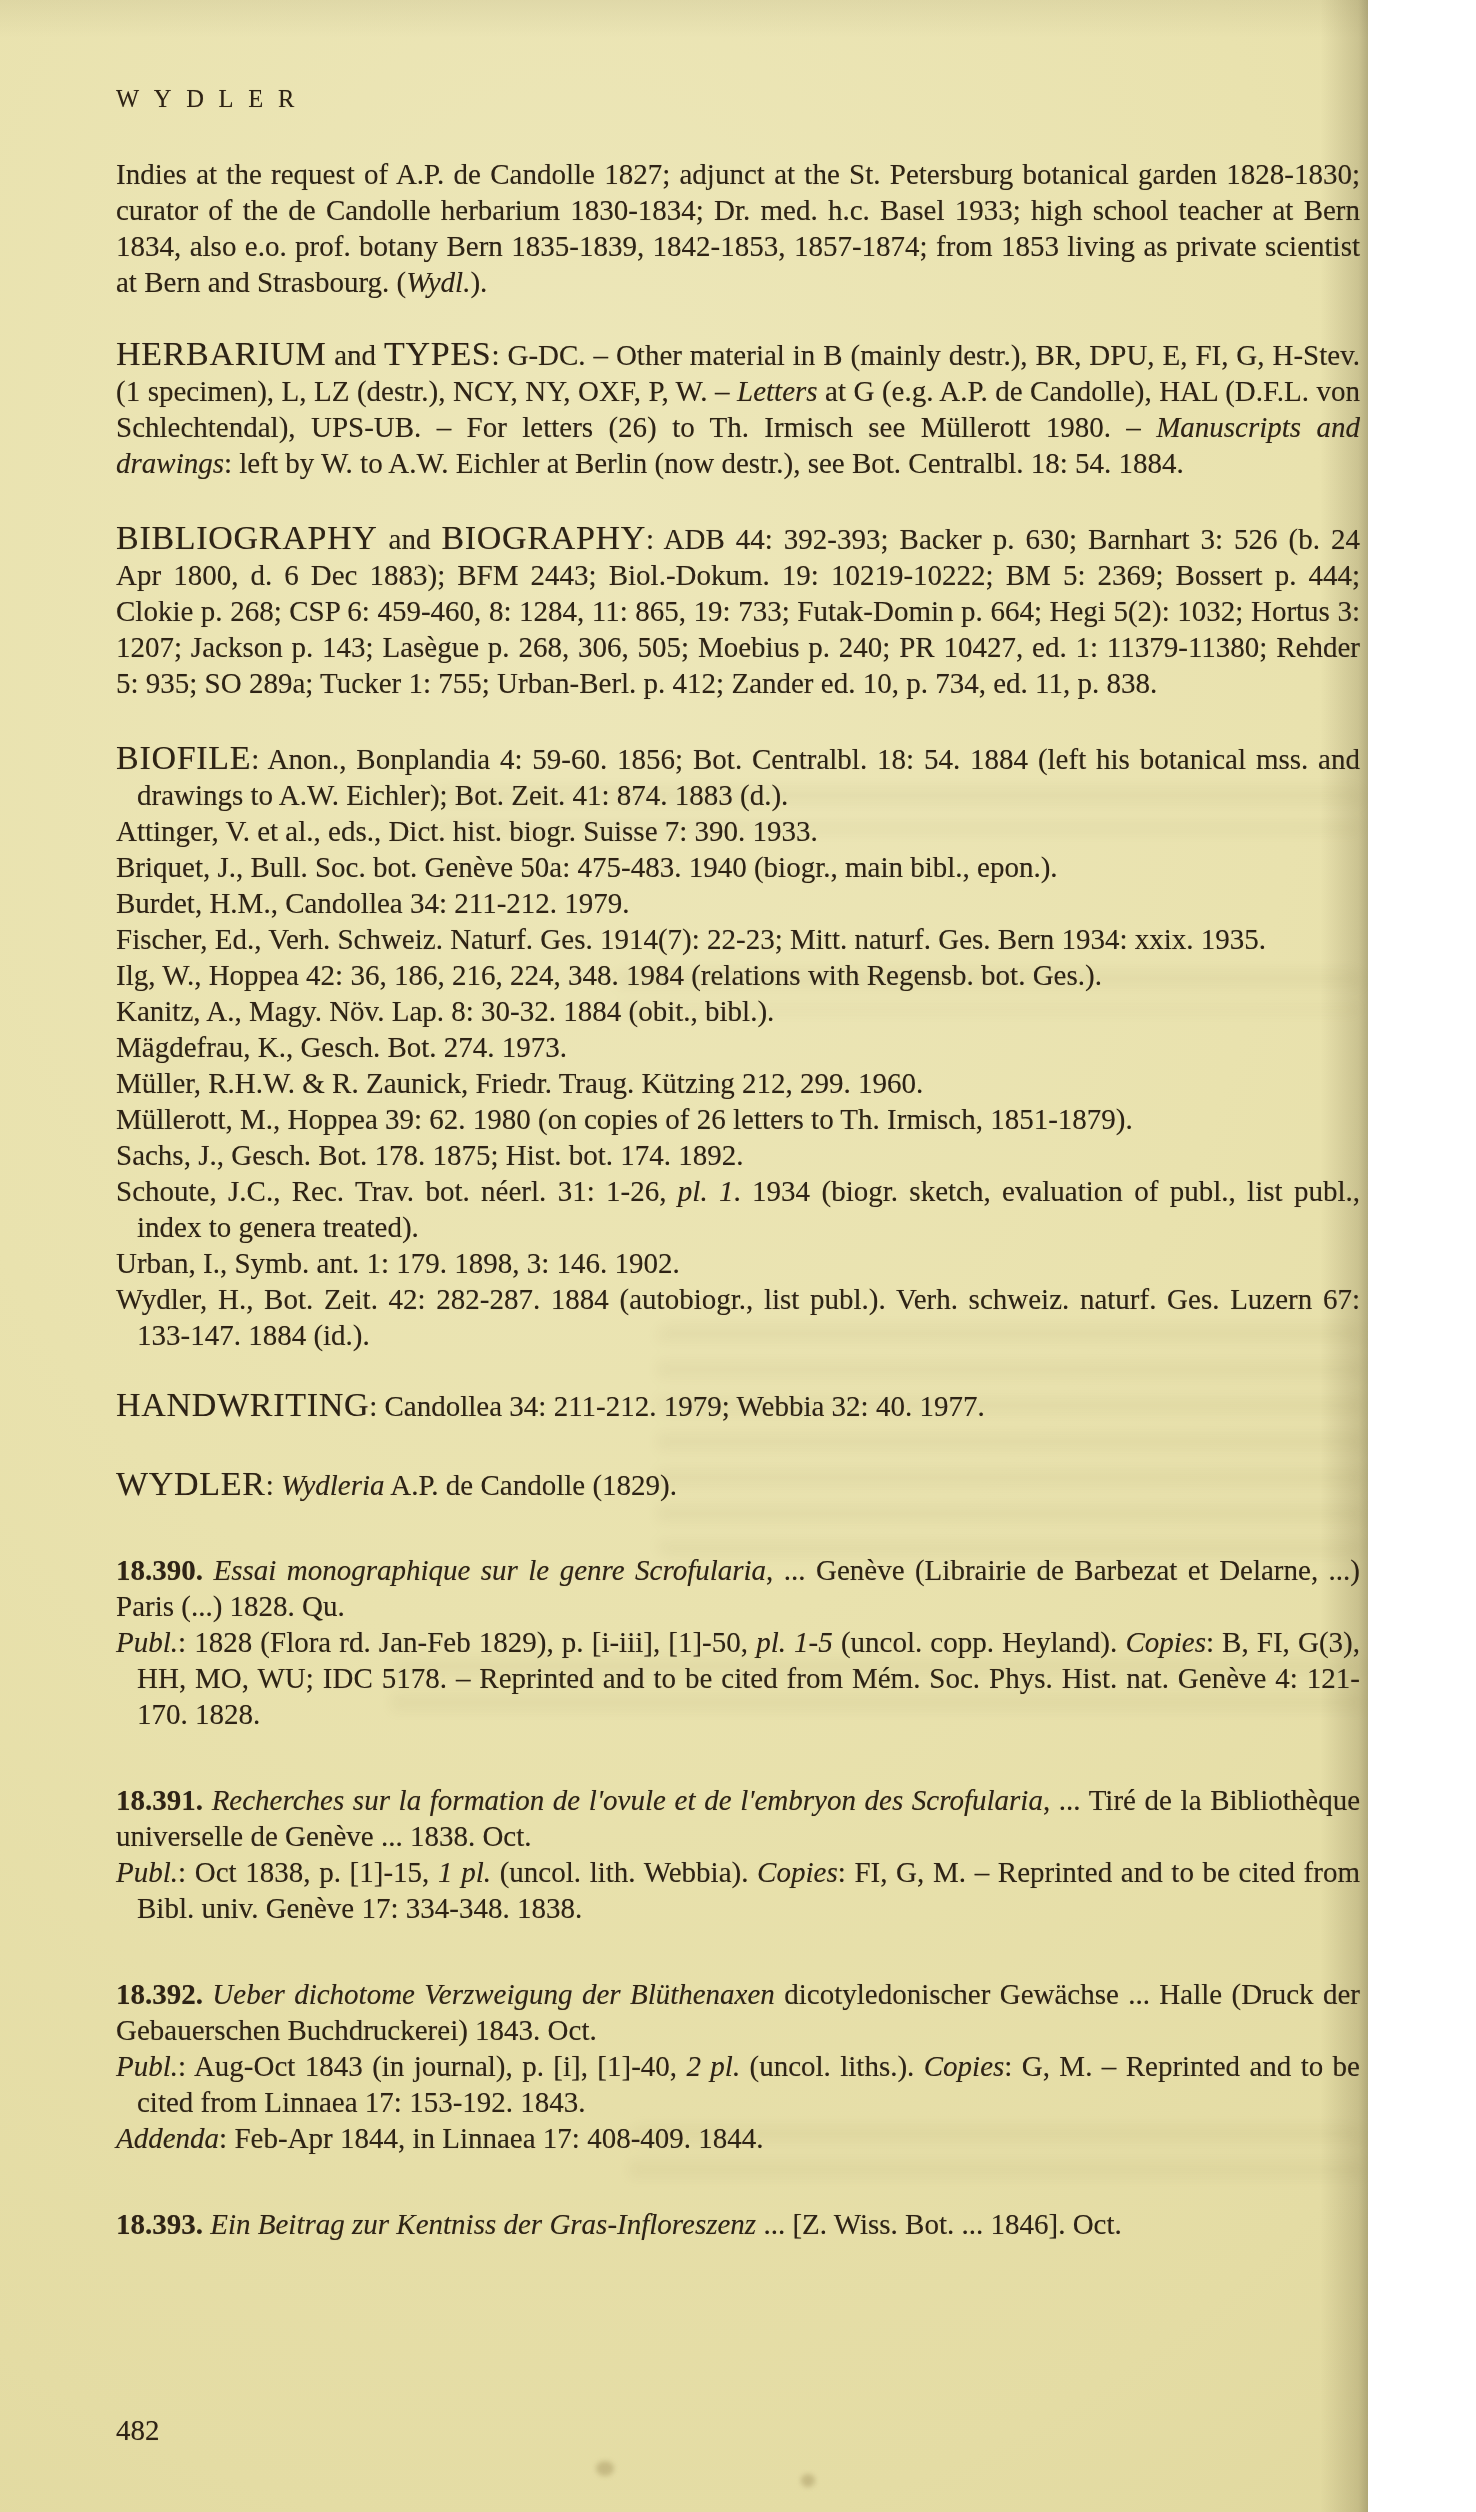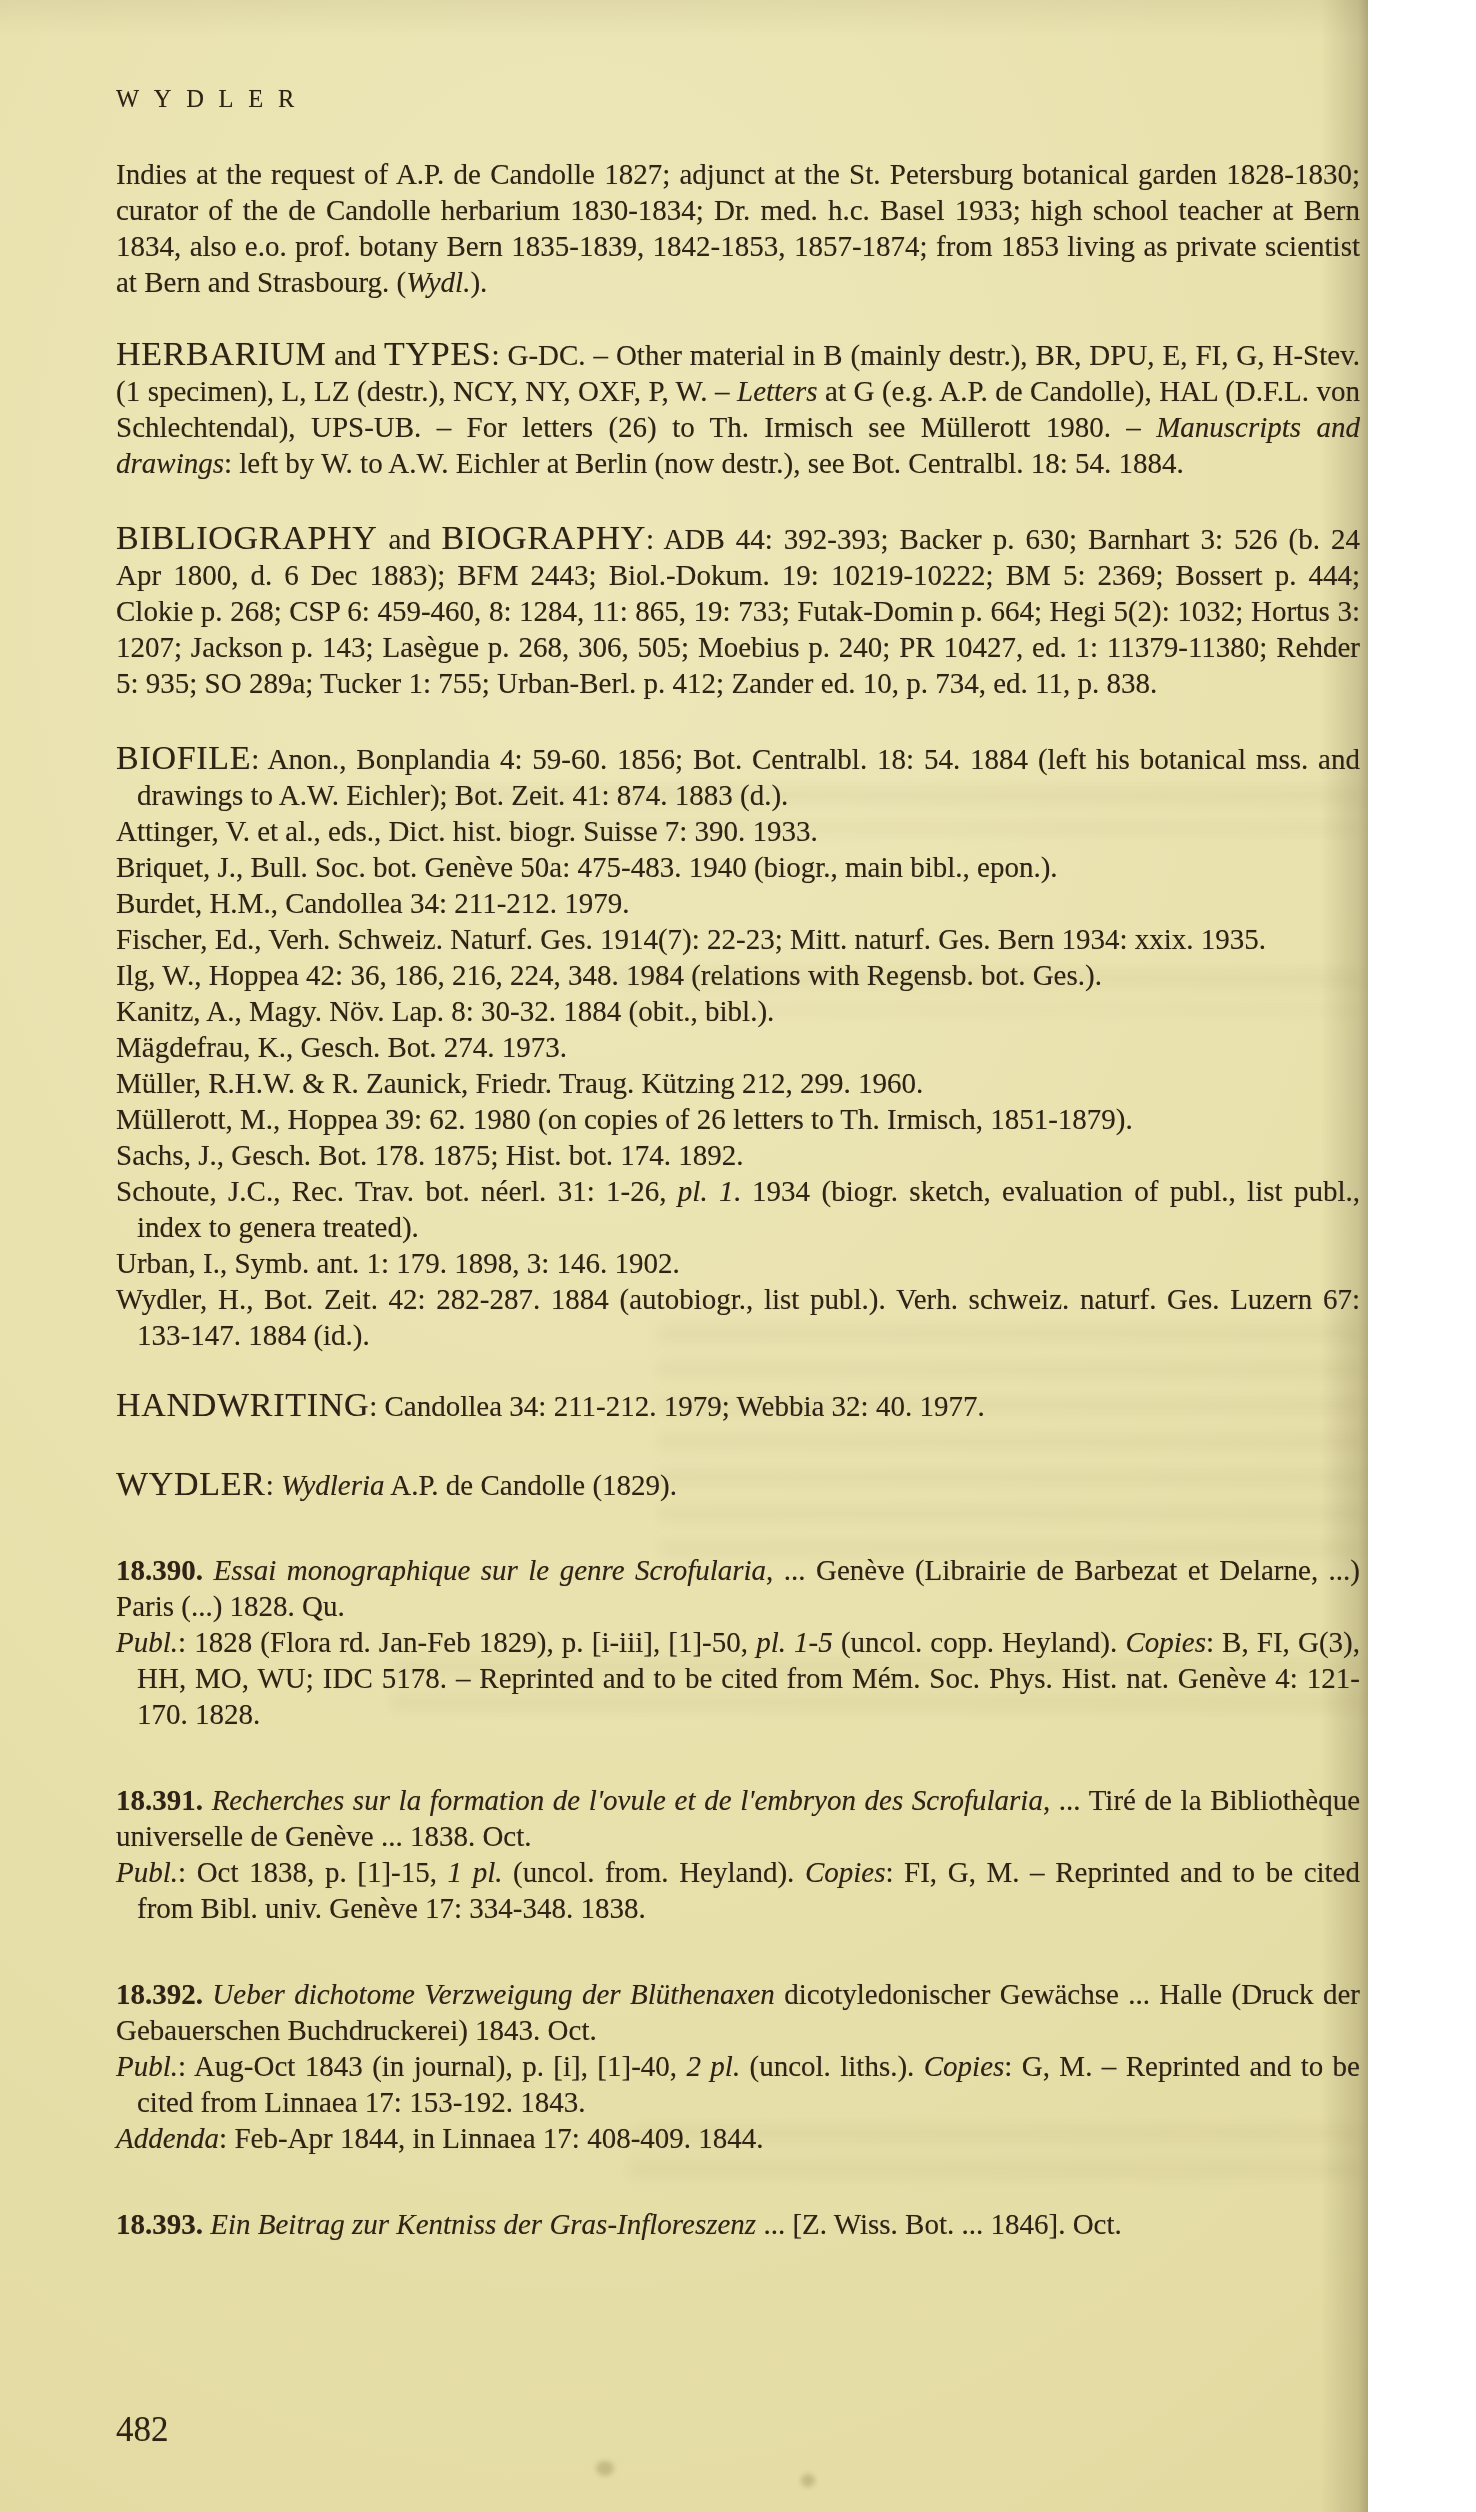--- a/index.html
+++ b/index.html
@@ -26,21 +26,21 @@
   .sec-biofile{margin-bottom:34px;}
   .sec-handwriting{margin-bottom:42px;}
   .sec-eponymy{margin-bottom:49px;}
   .work{margin-bottom:50px;}
   .work:last-child{margin-bottom:0;margin-top:48px;}
   .sc{font-size:34px;letter-spacing:0.7px;}
   .i{font-style:italic;}
   .b{font-weight:bold;}
   .page-number{
     position:absolute;left:116px;bottom:64px;
-    font-size:35px;line-height:36px;text-shadow:0 0 0.7px rgba(46,35,21,.38);
+    font-size:29px;line-height:36px;text-shadow:0 0 0.7px rgba(46,35,21,.38);
   }
   .ghost{
     position:absolute;opacity:.45;filter:blur(6.3px);border-radius:12.6px;
     background:repeating-linear-gradient(180deg, rgba(125,113,58,.15) 0 17px, rgba(125,113,58,0) 17px 36px);
   }
   .g1{left:433px;top:787px;width:930px;height:46px;}
   .g2{left:615px;top:970px;width:748px;height:43px;}
   .g3{left:657px;top:1325px;width:706px;height:231px;}
   .g4{left:391px;top:1658px;width:972px;height:67px;}
   .g5{left:629px;top:2125px;width:734px;height:64px;}
@@ -102,21 +102,21 @@
       <p class="para"><span class="sc">WYDLER</span><span>: </span><span class="i">Wydleria</span><span> A.P. de Candolle (1829).</span></p>
     </section>
 
     <section class="work">
       <p class="para"><span class="b">18.390.</span><span> </span><span class="i">Essai monographique sur le genre Scrofularia</span><span>, ... Genève (Librairie de Barbezat et Delarne, ...) Paris (...) 1828. Qu.</span></p>
       <p class="para hang"><span class="i">Publ.</span><span>: 1828 (Flora rd. Jan-Feb 1829), p. [i-iii], [1]-50, </span><span class="i">pl. 1-5</span><span> (uncol. copp. Heyland). </span><span class="i">Copies</span><span>: B, FI, G(3), HH, MO, WU; IDC 5178. – Reprinted and to be cited from Mém. Soc. Phys. Hist. nat. Genève 4: 121-170. 1828.</span></p>
     </section>
 
     <section class="work">
       <p class="para"><span class="b">18.391.</span><span> </span><span class="i">Recherches sur la formation de l'ovule et de l'embryon des Scrofularia</span><span>, ... Tiré de la Bibliothèque universelle de Genève ... 1838. Oct.</span></p>
-      <p class="para hang"><span class="i">Publ.</span><span>: Oct 1838, p. [1]-15, </span><span class="i">1 pl.</span><span> (uncol. from. Heyland). </span><span class="i">Copies</span><span>: FI, G, M. – Reprinted and to be cited from Bibl. univ. Genève 17: 334-348. 1838.</span></p>
+      <p class="para hang"><span class="i">Publ.</span><span>: Oct 1838, p. [1]-15, </span><span class="i">1 pl.</span><span> (uncol. lith. Webbia). </span><span class="i">Copies</span><span>: FI, G, M. – Reprinted and to be cited from Bibl. univ. Genève 17: 334-348. 1838.</span></p>
     </section>
 
     <section class="work">
       <p class="para"><span class="b">18.392.</span><span> </span><span class="i">Ueber dichotome Verzweigung der Blüthenaxen</span><span> dicotyledonischer Gewächse ... Halle (Druck der Gebauerschen Buchdruckerei) 1843. Oct.</span></p>
       <p class="para hang"><span class="i">Publ.</span><span>: Aug-Oct 1843 (in journal), p. [i], [1]-40, </span><span class="i">2 pl.</span><span> (uncol. liths.). </span><span class="i">Copies</span><span>: G, M. – Reprinted and to be cited from Linnaea 17: 153-192. 1843.</span></p>
       <p class="para"><span class="i">Addenda</span><span>: Feb-Apr 1844, in Linnaea 17: 408-409. 1844.</span></p>
     </section>
 
     <section class="work">
       <p class="para"><span class="b">18.393.</span><span> </span><span class="i">Ein Beitrag zur Kentniss der Gras-Infloreszenz</span><span> ... [Z. Wiss. Bot. ... 1846]. Oct.</span></p>

